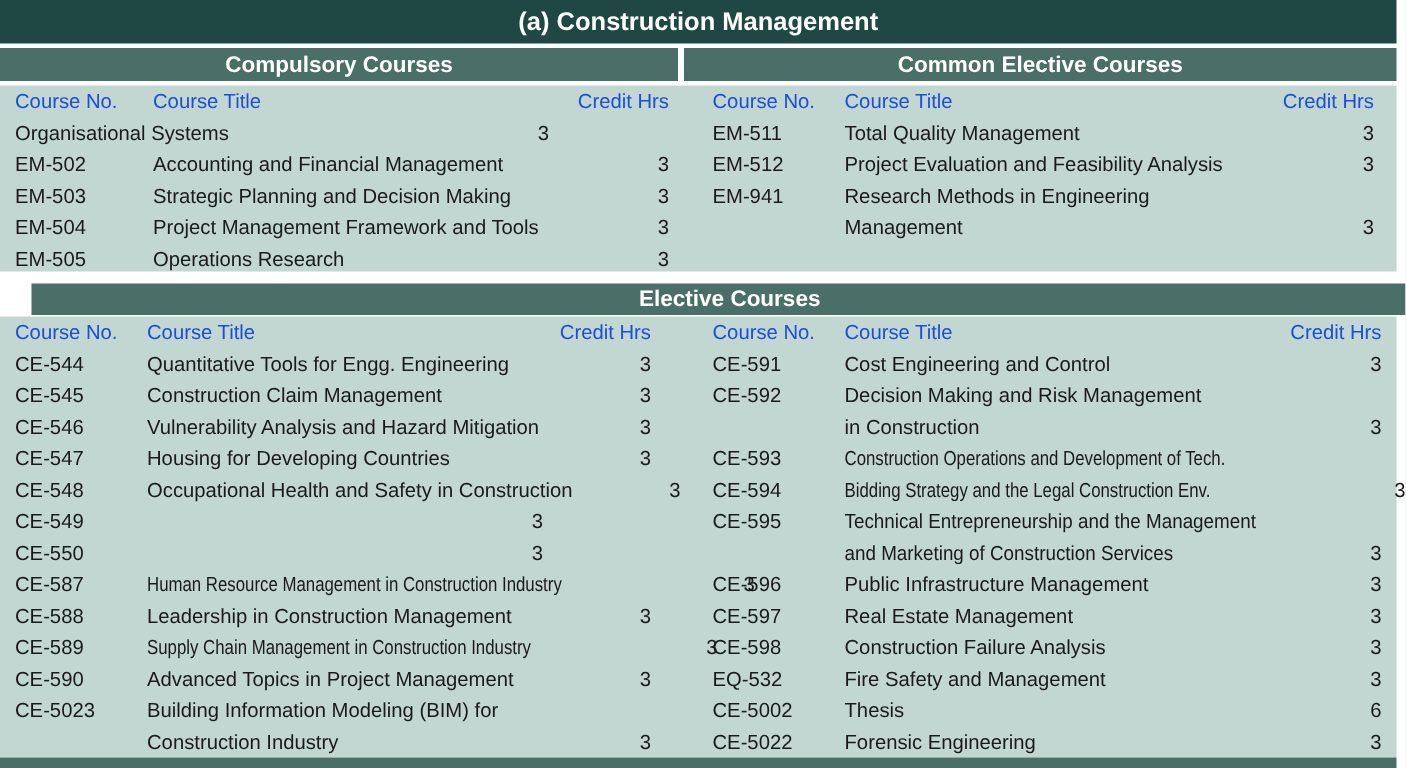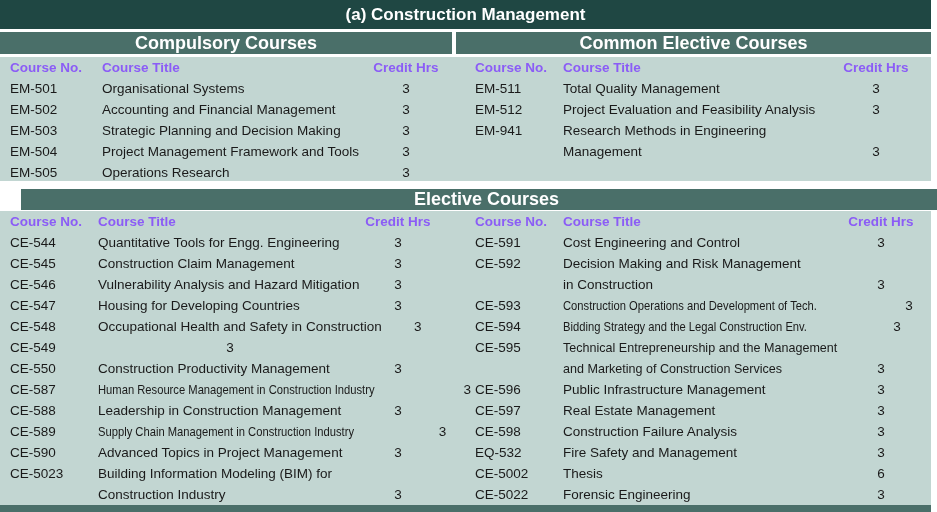--- a/index.html
+++ b/index.html
@@ -1,21 +1,21 @@
 <!DOCTYPE html>
 <html><head>
 <meta charset="utf-8">
 <style>
   html,body{margin:0;padding:0;background:#ffffff;font-family:"Liberation Sans",sans-serif;}
   .stage{position:relative;width:937px;height:512px;background:#ffffff;overflow:hidden;}
 
   .titlebar{position:absolute;left:0;top:0;width:931px;height:29px;background:#1F4743;
     color:#ffffff;font-weight:bold;font-size:17px;display:flex;align-items:center;justify-content:center;}
 
-  .secbar{position:absolute;background:#4A6F69;color:#ffffff;font-weight:bold;font-size:18px;
+  .secbar{position:absolute;background:#4A6F69;color:#ffffff;font-weight:bold;font-size:15px;
     display:flex;align-items:center;justify-content:center;height:22px;top:32px;}
   #bar-compulsory{left:0;width:452px;}
   #bar-common{left:456px;width:475px;}
   #bar-elective{top:189px;left:0;width:931px;height:21px;margin-left:21px;}
 
   .band{position:absolute;left:0;width:931px;background:#C2D6D2;}
   #band-top{top:57px;height:124px;}
   #band-elective{top:211px;height:294px;}
 
   .bottombar{position:absolute;top:505px;left:0;width:931px;height:7px;background:#4A6F69;}
@@ -27,22 +27,22 @@
   #tbl-el-right{left:468px;top:211px;width:463px;}
 
   .trow{display:grid;height:21px;line-height:21px;font-size:13.5px;color:#1A1A1A;}
   #tbl-compulsory .trow{grid-template-columns:92px 1fr 80px;padding:0 22px 0 10px;}
   #tbl-el-left   .trow{grid-template-columns:88px 1fr 72px;padding:0 34px 0 10px;}
   #tbl-common    .trow{grid-template-columns:88px 1fr 80px;padding:0 15px 0 7px;}
   #tbl-el-right  .trow{grid-template-columns:88px 1fr 80px;padding:0 10px 0 7px;}
 
   .c-no{white-space:nowrap;}
   .c-title{white-space:nowrap;overflow:visible;}
-  .c-credit{text-align:center;}
-  .thead div{font-weight:bold;color:#8b5cf6;}
+  .c-credit{text-align:right;}
+  .thead div{font-weight:normal;color:#1d4ed8;}
   .cond1{transform:scaleX(0.83);transform-origin:0 50%;}
   .cond2{transform:scaleX(0.93);transform-origin:0 50%;}
 </style>
 </head>
 <body>
 
 <div class="stage">
 
   <div class="titlebar">(a) Construction Management</div>
 
@@ -51,21 +51,20 @@
 
   <div class="band" id="band-top"></div>
 
   <div class="tbl" id="tbl-compulsory">
     <div class="trow thead">
       <div class="c-no">Course No.</div>
       <div class="c-title">Course Title</div>
       <div class="c-credit">Credit Hrs</div>
     </div>
   <div class="trow">
-        <div class="c-no">EM-501</div>
         <div class="c-title">Organisational Systems</div>
         <div class="c-credit">3</div>
       </div>
       <div class="trow">
         <div class="c-no">EM-502</div>
         <div class="c-title">Accounting and Financial Management</div>
         <div class="c-credit">3</div>
       </div>
       <div class="trow">
         <div class="c-no">EM-503</div>
@@ -146,21 +145,20 @@
         <div class="c-no">CE-548</div>
         <div class="c-title">Occupational Health and Safety in Construction</div>
         <div class="c-credit">3</div>
       </div>
       <div class="trow">
         <div class="c-no">CE-549</div>
         <div class="c-credit">3</div>
       </div>
       <div class="trow">
         <div class="c-no">CE-550</div>
-        <div class="c-title">Construction Productivity Management</div>
         <div class="c-credit">3</div>
       </div>
       <div class="trow">
         <div class="c-no">CE-587</div>
         <div class="c-title cond1">Human Resource Management in Construction Industry</div>
         <div class="c-credit">3</div>
       </div>
       <div class="trow">
         <div class="c-no">CE-588</div>
         <div class="c-title">Leadership in Construction Management</div>

